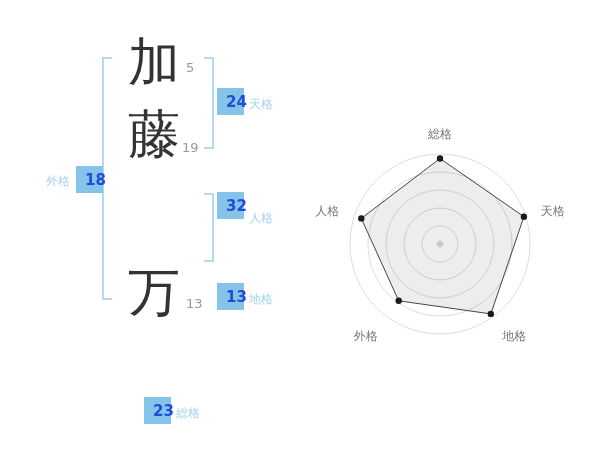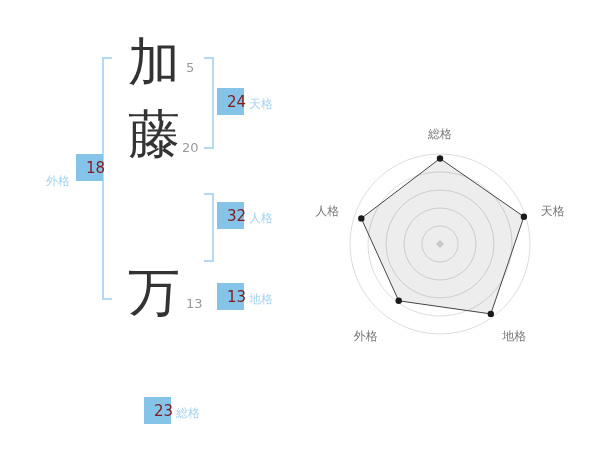--- a/index.html
+++ b/index.html
@@ -29,52 +29,52 @@
     left:204px; width:10px;
     border-right:2px solid var(--bracket);
     border-top:2px solid var(--bracket);
     border-bottom:2px solid var(--bracket);
   }
   .bracket-ten { top:57px; height:92px; }
   .bracket-jin { top:193px; height:69px; }
 
   .vbox {
     position:absolute; width:27px; height:27px;
-    background:var(--accent); color:#7f1d1d;
-    font-size:15px; font-weight:normal;
+    background:var(--accent); color:#1d4ed8;
+    font-size:15px; font-weight:bold;
     display:flex; align-items:center; justify-content:center;padding-left:12px;
   }
   .klabel { position:absolute; font-size:12px; color:var(--accent-text); }
 
   #radar { position:absolute; left:305px; top:112px; overflow:visible; }
 </style>
 </head>
 <body style="--accent: #85c3e8; --accent-text: #a5d2ee; --bracket: #b5d9f2;">
 
 <div class="stage">
 
   <div class="kanji" style="top:36px">加</div>
   <div class="kanji" style="top:108px">藤</div>
   <div class="kanji" style="top:266px">万</div>
 
   <div class="strokes" style="left:186px; top:60px">5</div>
-  <div class="strokes" style="left:182px; top:140px">20</div>
+  <div class="strokes" style="left:182px; top:140px">19</div>
   <div class="strokes" style="left:186px; top:296px">13</div>
 
   <div class="bracket bracket-left"></div>
   <div class="bracket bracket-right bracket-ten"></div>
   <div class="bracket bracket-right bracket-jin"></div>
 
   <div class="klabel" style="left:46px; top:173px">外格</div>
-  <div class="vbox" style="left:76px; top:154px">18</div>
+  <div class="vbox" style="left:76px; top:166px">18</div>
 
   <div class="vbox" style="left:217px; top:88px">24</div>
   <div class="klabel" style="left:249px; top:96px">天格</div>
 
-  <div class="vbox" style="left:217px; top:202px">32</div>
+  <div class="vbox" style="left:217px; top:192px">32</div>
   <div class="klabel" style="left:249px; top:210px">人格</div>
 
   <div class="vbox" style="left:217px; top:283px">13</div>
   <div class="klabel" style="left:249px; top:291px">地格</div>
 
   <div class="vbox" style="left:144px; top:397px">23</div>
   <div class="klabel" style="left:176px; top:405px">総格</div>
 
   <svg id="radar" width="270" height="255">
       <circle cx="135" cy="132" r="90.0" fill="#fff" stroke="#dddddd" stroke-width="1"></circle>

